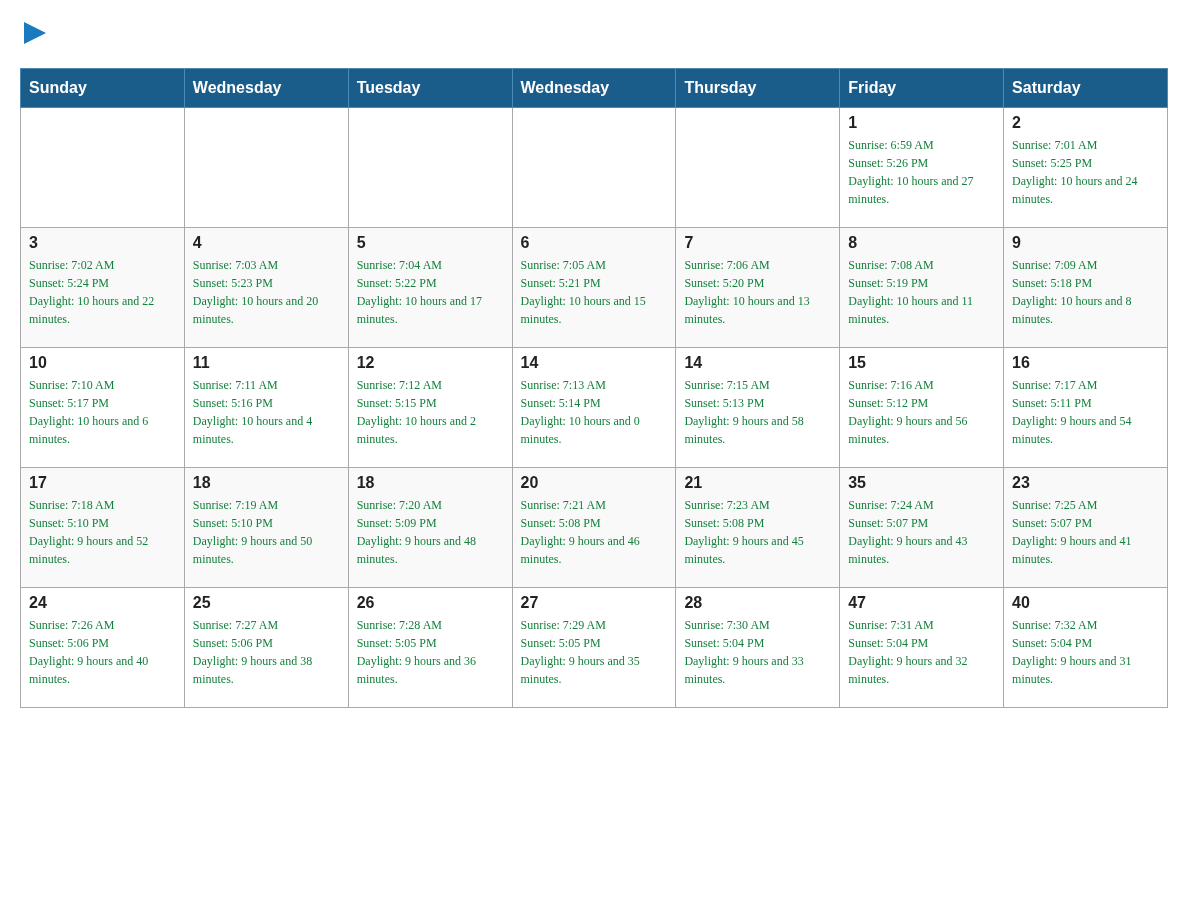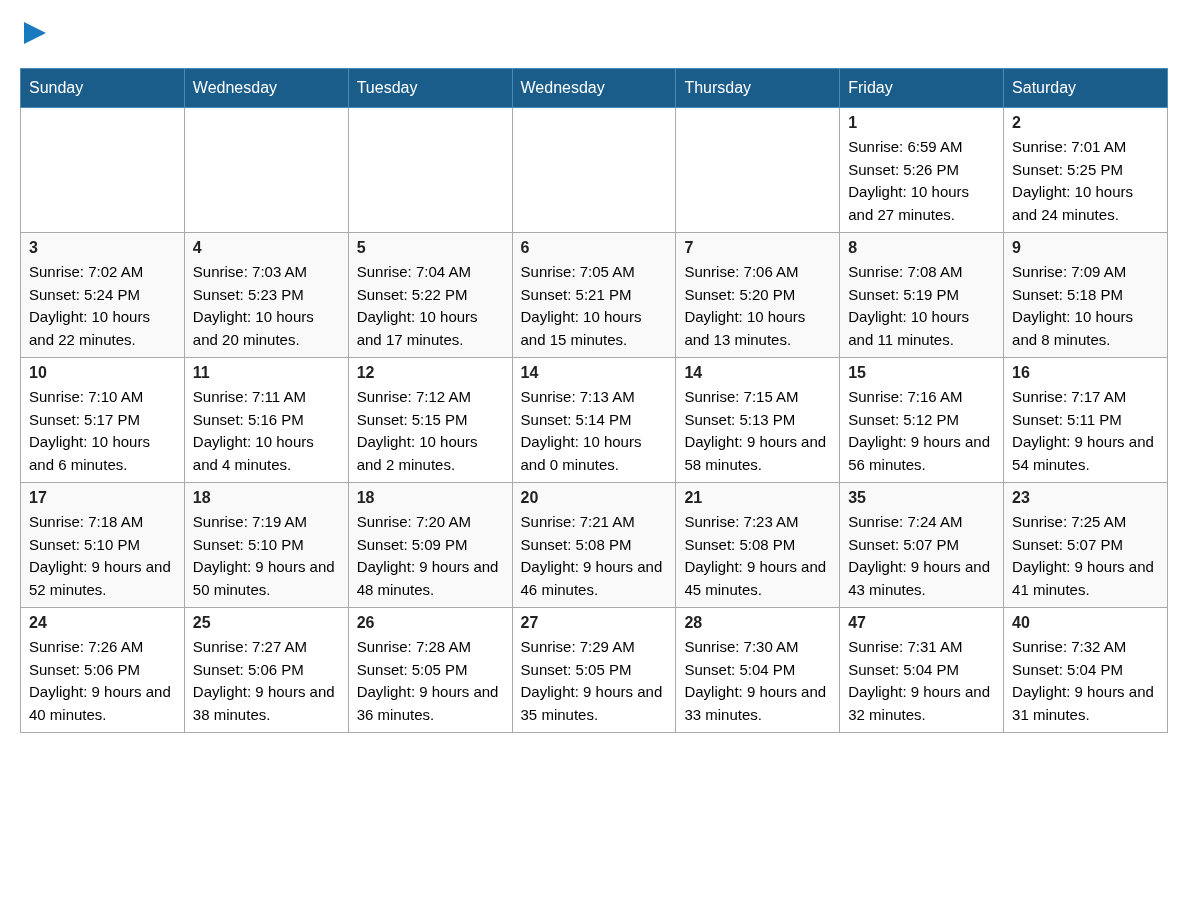--- a/index.html
+++ b/index.html
@@ -51,43 +51,44 @@
     }
     .calendar {
       width: 100%;
       border-collapse: collapse;
       border: 1px solid #aaa;
     }
     .calendar th {
       background-color: #1a5c8a;
       color: #fff;
       font-size: 16px;
-      font-weight: normal;
+      font-weight: bold;
       padding: 10px 8px;
       text-align: left;
       border: 1px solid #4a8ab5;
     }
     .calendar td {
       vertical-align: top;
       border: 1px solid #aaa;
       padding: 6px 8px;
       width: 14.28%;
       min-height: 110px;
       height: 110px;
     }
     .day-number {
       font-size: 16px;
       font-weight: bold;
       color: #222;
       margin-bottom: 4px;
     }
     .day-info {
-      font-size: 15px;
-      color: #000000;
+      font-size: 12px;
+      color: #15803d;
       line-height: 1.5;
+      font-family: Liberation Serif, serif;
     }
     .empty-cell {
       background: #fff;
     }
     tr:nth-child(even) td {
       background-color: #f9f9f9;
     }
     tr:nth-child(odd) td {
       background-color: #ffffff;
     }

